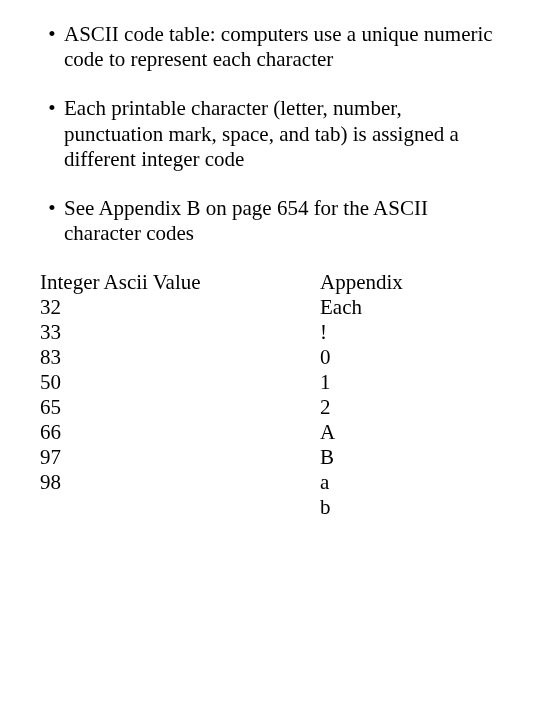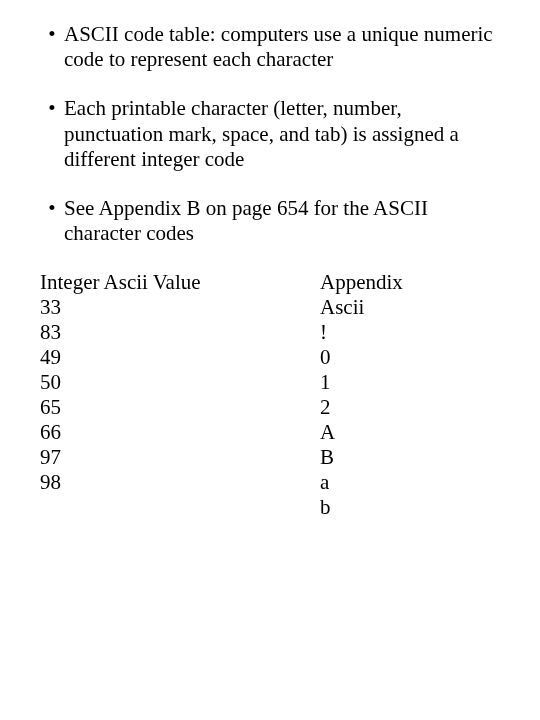--- a/index.html
+++ b/index.html
@@ -69,32 +69,32 @@
   <div class="bullet-line">
     <span class="bullet-mark">•</span>
     <span class="bullet-text">See Appendix B on page 654 for the ASCII character codes</span>
   </div>
 </div>
 
 <div class="table-area">
   <div class="tbl">
     <div class="col-left">
       <div class="cell">Integer Ascii Value</div>
+      <div class="cell">32</div>
       <div class="cell">33</div>
       <div class="cell">83</div>
-      <div class="cell">49</div>
       <div class="cell">50</div>
       <div class="cell">65</div>
       <div class="cell">66</div>
       <div class="cell">97</div>
       <div class="cell">98</div>
     </div>
     <div class="col-right">
       <div class="cell">Appendix</div>
-      <div class="cell">Ascii</div>
+      <div class="cell">Each</div>
       <div class="cell">!</div>
       <div class="cell">0</div>
       <div class="cell">1</div>
       <div class="cell">2</div>
       <div class="cell">A</div>
       <div class="cell">B</div>
       <div class="cell">a</div>
       <div class="cell">b</div>
     </div>
   </div>

